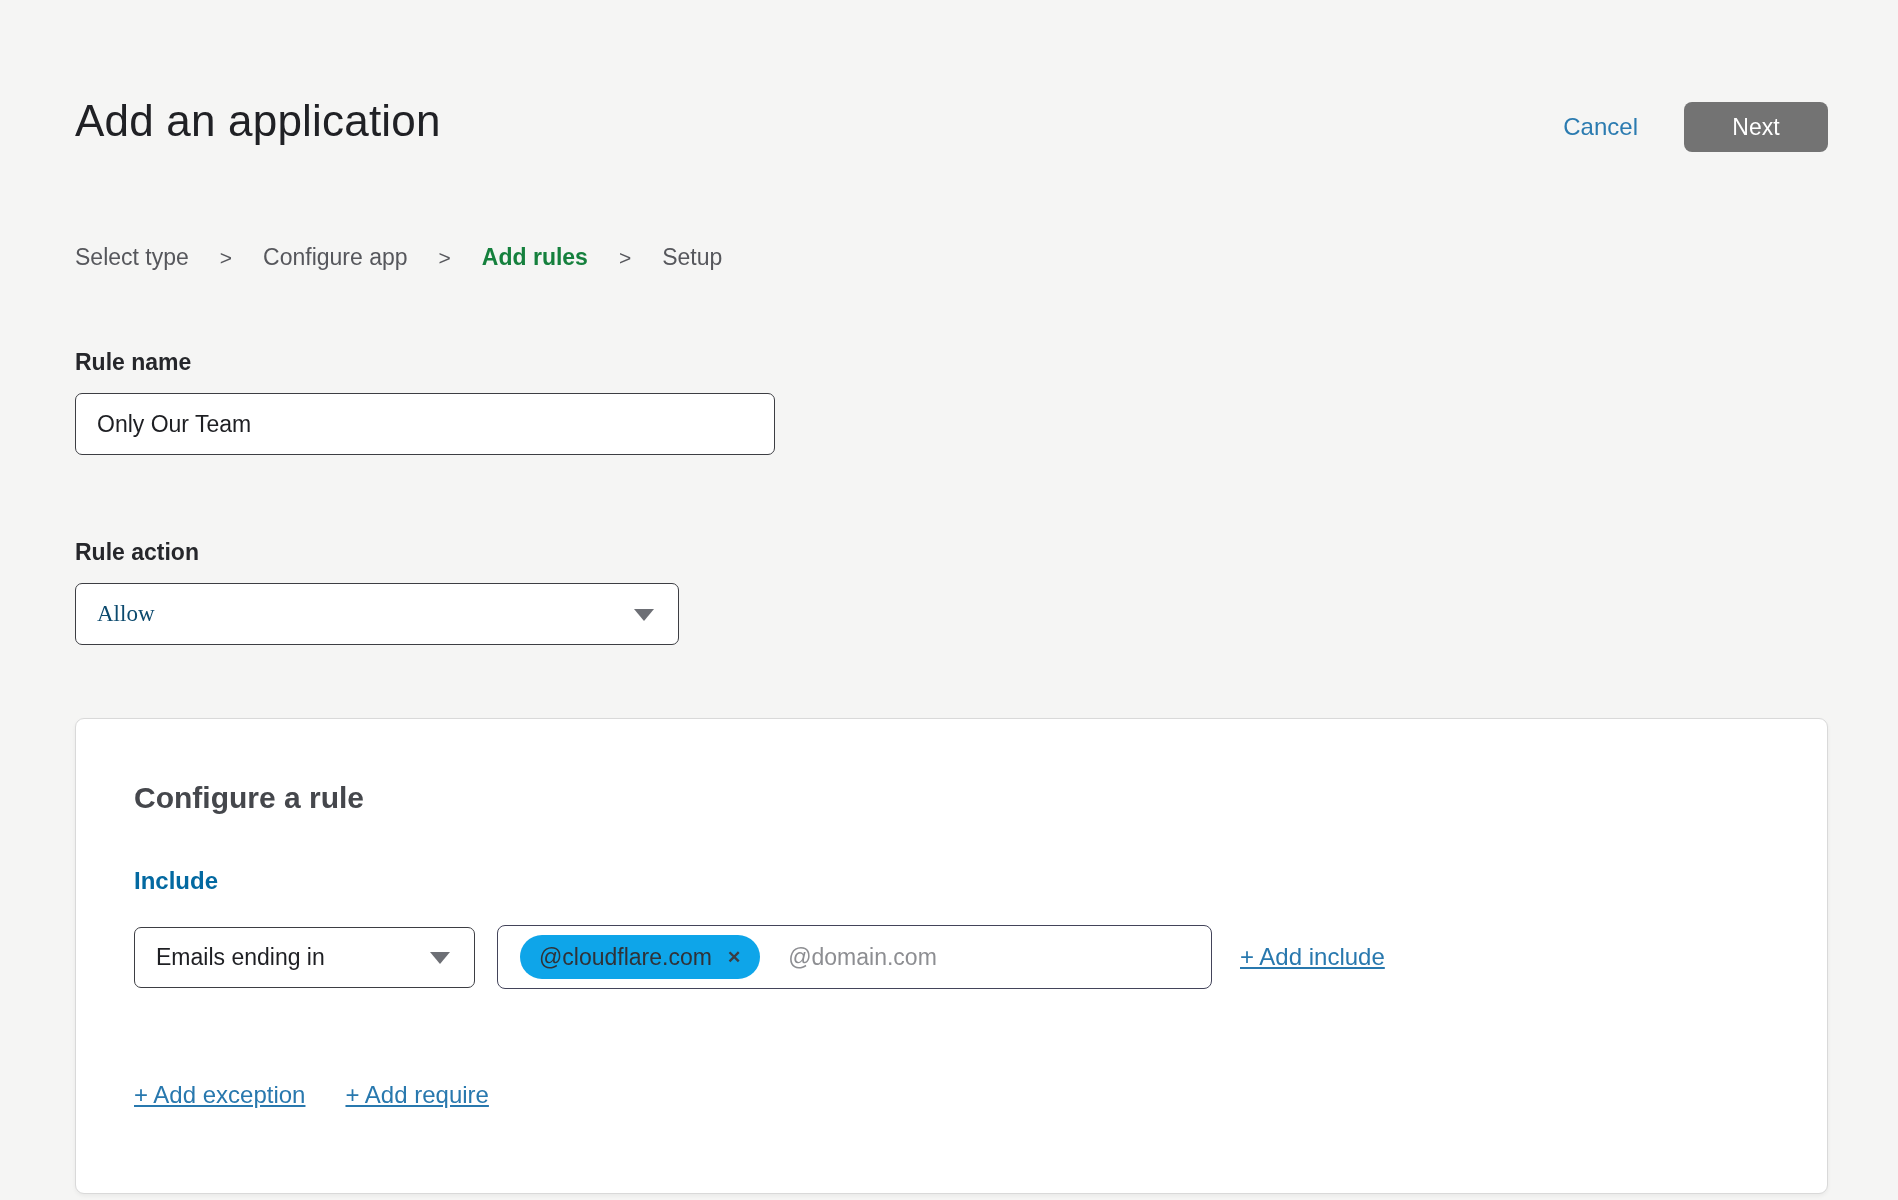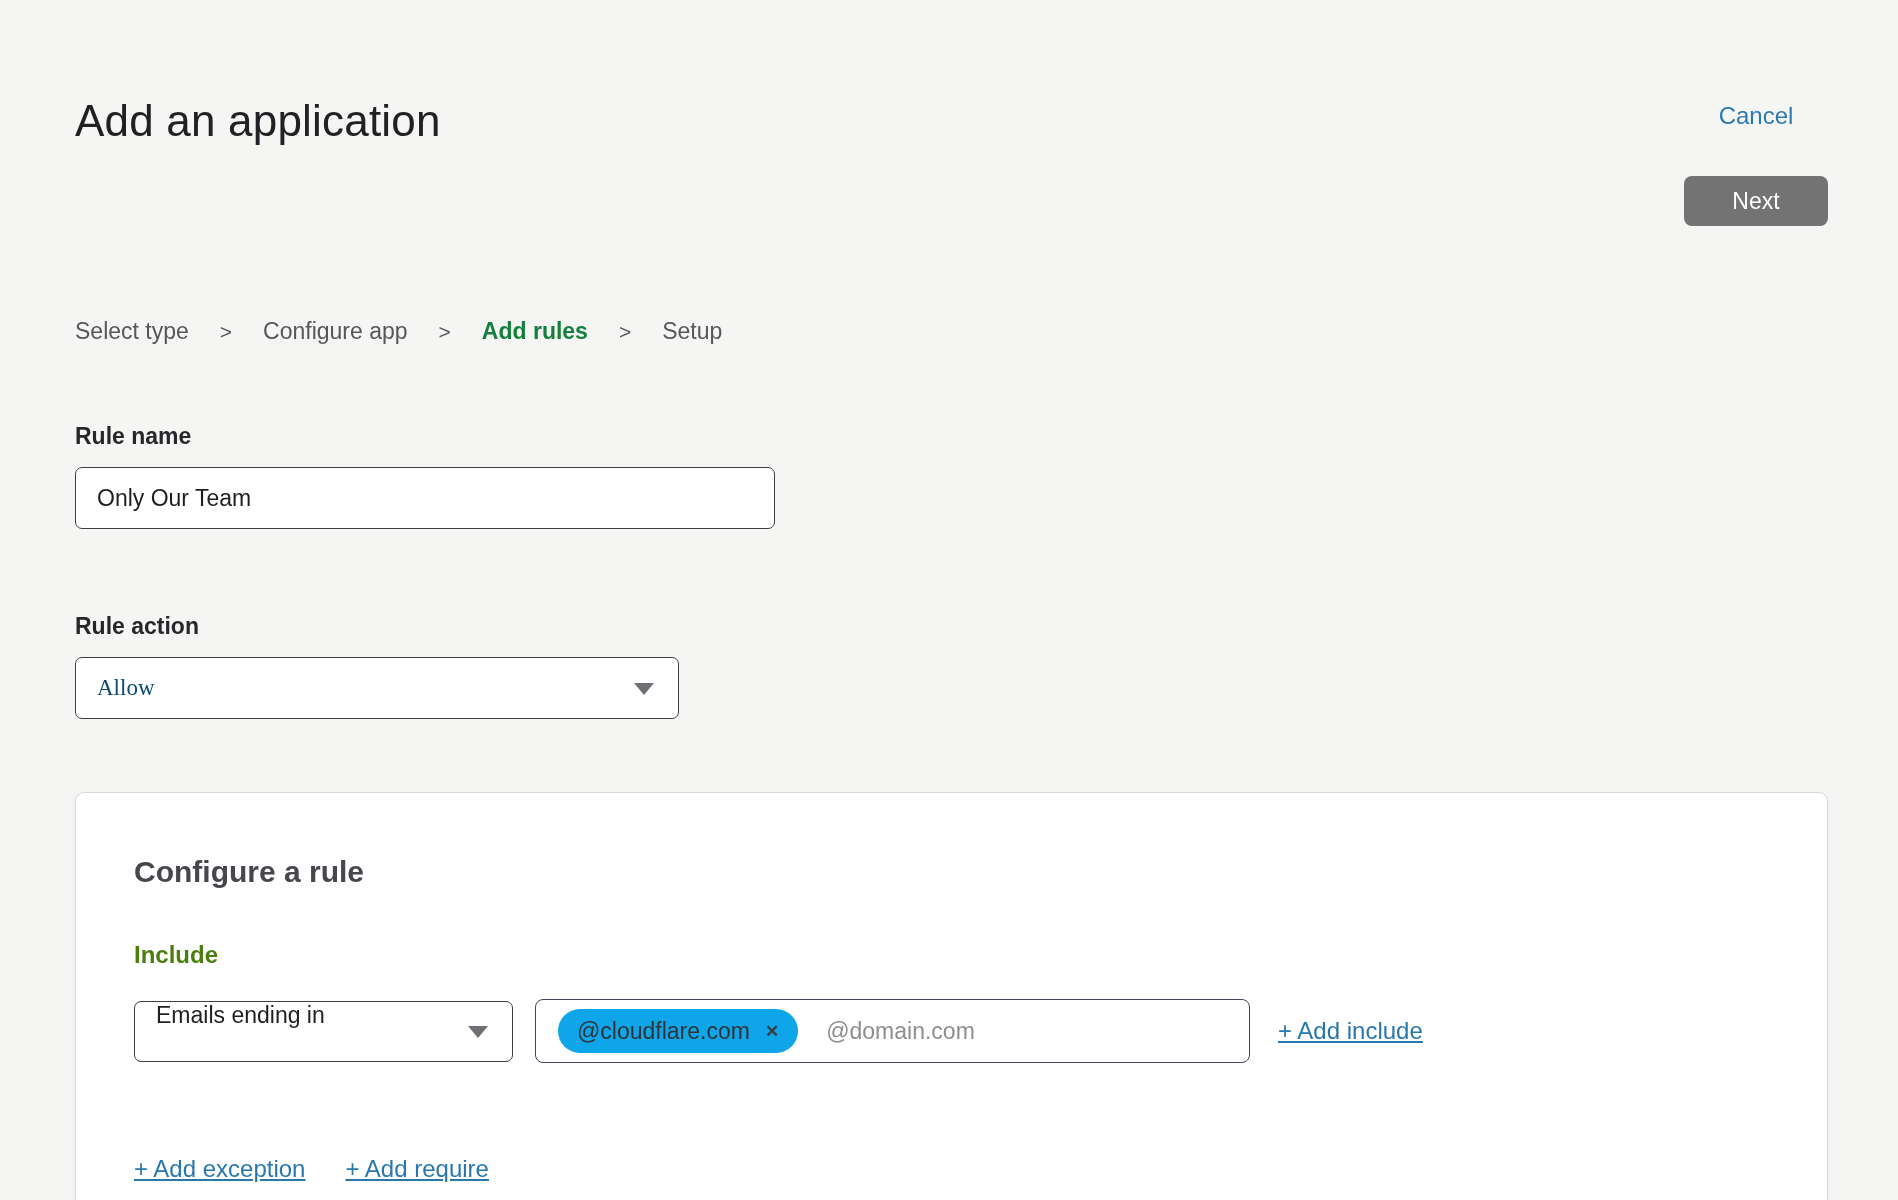--- a/index.html
+++ b/index.html
@@ -8,21 +8,21 @@
     background:#f5f5f4;
     font-family:"Liberation Sans", sans-serif;
     color:#202125;
     overflow:hidden;
   }
   .page { padding:50px 70px 0 75px;margin-top:46px; }
 
   
   .header-row { display:flex; justify-content:space-between; align-items:flex-start; }
   .page-title { font-size:44px; font-weight:400; color:#202125; letter-spacing:0.2px; }
-  .header-actions { display:flex; align-items:center; gap:46px; margin-top:6px;flex-direction:column; }
+  .header-actions { display:flex; align-items:center; gap:46px; margin-top:6px; }
   .cancel-link {
     font-size:24px; color:#2b7bb0; cursor:pointer; background:none; border:none;
     font-family:"Liberation Sans", sans-serif;
   }
   .next-btn {
     min-width:144px; height:50px; padding:0 40px;
     background:#737373; color:#ffffff; font-size:23px;
     border:none; border-radius:8px; cursor:pointer;
     font-family:"Liberation Sans", sans-serif;
   }
@@ -57,26 +57,26 @@
   }
 
   
   .card {
     margin-top:73px; background:#ffffff;
     border:1px solid #d9d9d9; border-radius:9px;
     box-shadow:0 2px 4px rgba(0,0,0,0.05);
     padding:62px 58px 84px 58px;
   }
   .card-title { font-size:30px; font-weight:700; color:#45474c; }
-  .include-label { margin-top:52px; font-size:24px; font-weight:700; color:#4d7c0f; }
+  .include-label { margin-top:52px; font-size:24px; font-weight:700; color:#0369a1; }
   .include-row { margin-top:30px; display:flex; align-items:center; }
   .selector-box {
-    position:relative; width:379px; height:61px;
+    position:relative; width:341px; height:61px;
     border:1px solid #3d3e43; border-radius:7px; background:#ffffff;
-    display:flex; align-items:flex-start; padding:0 21px;
+    display:flex; align-items:center; padding:0 21px;
     font-size:23px; color:#1e1f23; cursor:pointer; flex-shrink:0;
   }
   .tag-input {
     margin-left:22px; width:715px; height:64px;
     border:1px solid #43445a; border-radius:8px; background:#ffffff;
     display:flex; align-items:center; padding:0 12px; flex-shrink:0;
   }
   .tag-pill {
     background:#0ea5e9; border-radius:22px; height:44px;
     display:inline-flex; align-items:center; padding:0 19px;

